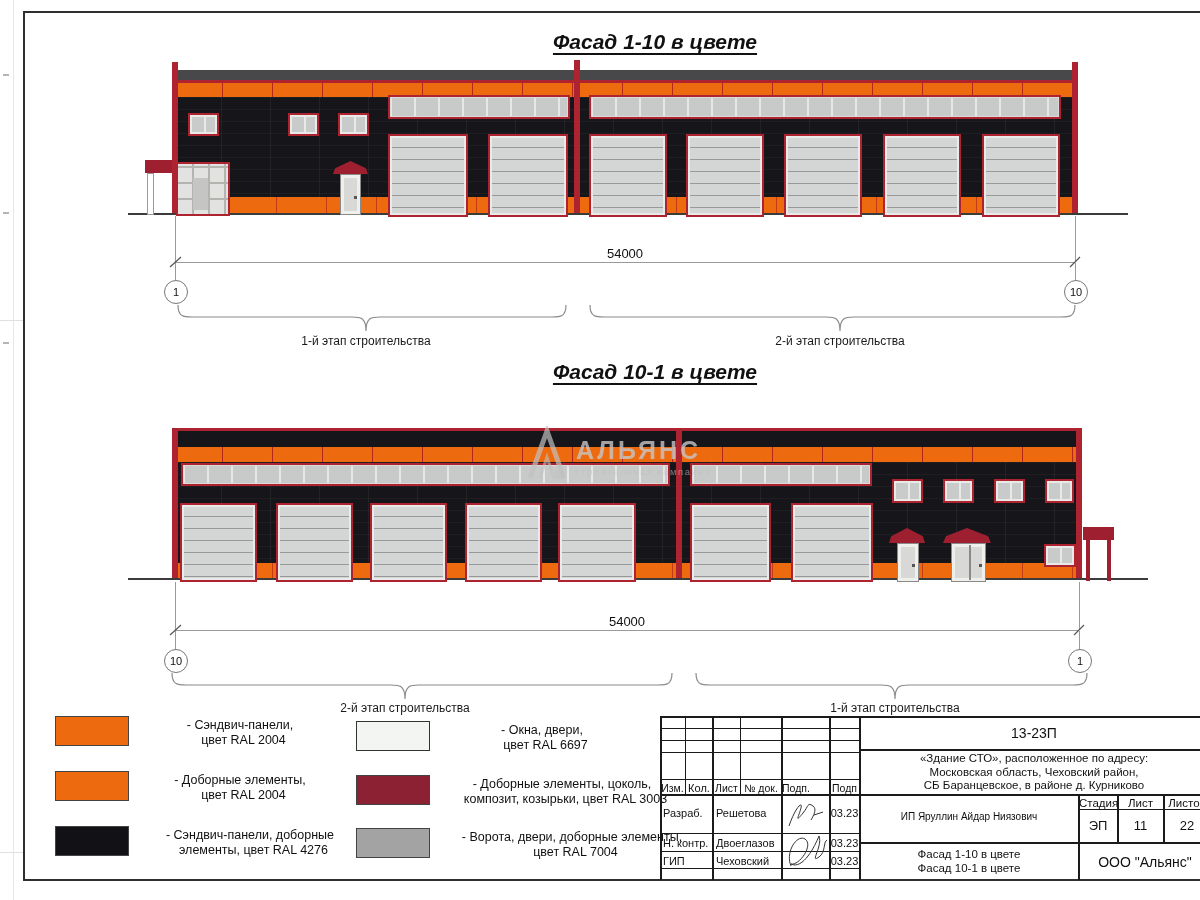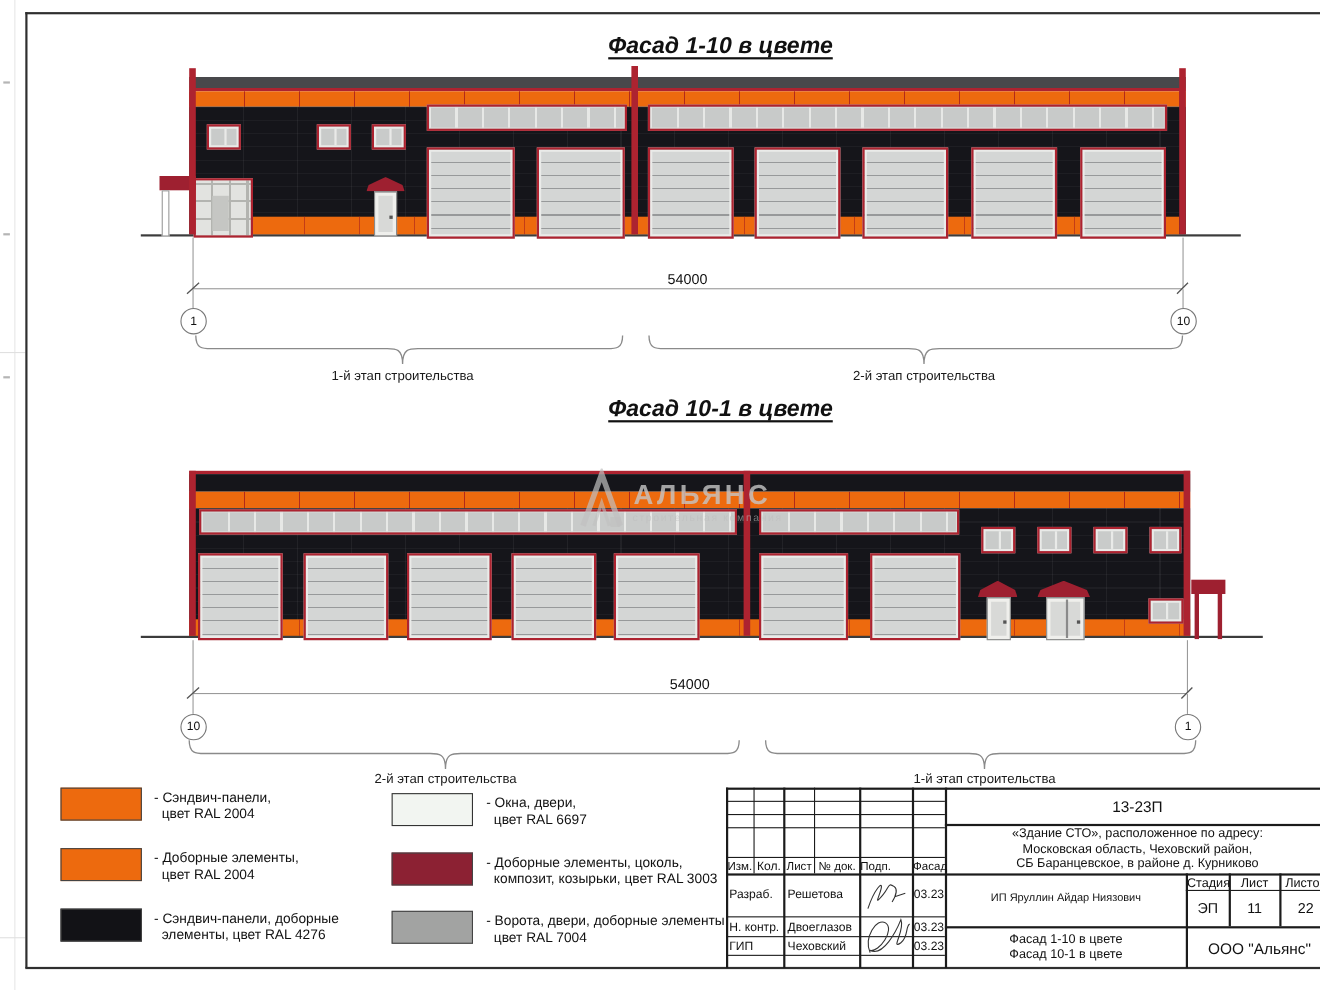--- a/index.html
+++ b/index.html
@@ -32,21 +32,21 @@
   .gline{background:#3c3c3c;}
   
   .title{font-size:21px;font-weight:bold;font-style:italic;text-decoration:underline;text-underline-offset:4px;text-align:center;}
   .dimtx{font-size:13px;text-align:center;}
   .lbl{font-size:12px;text-align:center;color:#1a1a1a;}
   .thin{background:#9a9a9a;}
   .axis{width:22px;height:22px;border:1px solid #777;border-radius:50%;background:#fff;
         font-size:11px;text-align:center;line-height:22px;}
   
   .lgsw{border:1px solid #444;}
-  .lgtx{font-size:12.5px;line-height:14.5px;white-space:pre-wrap;color:#111;}
+  .lgtx{font-size:12.5px;line-height:14.5px;white-space:pre-wrap;color:#111;text-align:center;}
   
   .ln{background:#1b1b1b;}
   .tb{font-size:11px;line-height:12px;}
   .tbc{text-align:center;}
   .pre{white-space:pre-line;}
   
   .wmname{font-size:25px;font-weight:bold;letter-spacing:3px;color:rgba(198,198,198,.8);}
   .wmtag{font-size:9.5px;letter-spacing:1.5px;color:rgba(190,190,190,.6);}
 </style>
 </head>
@@ -232,21 +232,21 @@
     <div class="a ln" style="left:660px;top:868px;width:199px;height:1px"></div>
     <div class="a ln" style="left:859px;top:749px;width:351px;height:1.5px"></div>
     <div class="a ln" style="left:1078px;top:809px;width:132px;height:1px"></div>
     <div class="a ln" style="left:859px;top:842px;width:351px;height:1.5px"></div>
 
     <div class="a tb tbc" style="left:660px;top:782px;width:25px;font-size:10.5px">Изм.</div>
     <div class="a tb tbc" style="left:686px;top:782px;width:26px;font-size:11px">Кол.</div>
     <div class="a tb tbc" style="left:713px;top:782px;width:27px;font-size:10.5px">Лист</div>
     <div class="a tb tbc" style="left:741px;top:782px;width:40px;font-size:10.5px">№ док.</div>
     <div class="a tb tbc" style="left:782px;top:782px;width:24px;font-size:10.5px">Подп.</div>
-    <div class="a tb tbc" style="left:830px;top:782px;width:29px;font-size:10.5px">Фасад</div>
+    <div class="a tb tbc" style="left:830px;top:782px;width:29px;font-size:10.5px">Подп</div>
 
     <div class="a tb" style="left:663px;top:807px;width:48px">Разраб.</div>
     <div class="a tb" style="left:716px;top:807px;width:64px">Решетова</div>
     <div class="a tb tbc" style="left:830px;top:807px;width:29px">03.23</div>
     <div class="a tb" style="left:663px;top:837px;width:48px">Н. контр.</div>
     <div class="a tb" style="left:716px;top:837px;width:64px">Двоеглазов</div>
     <div class="a tb tbc" style="left:830px;top:837px;width:29px">03.23</div>
     <div class="a tb" style="left:663px;top:855px;width:56px">ГИП</div>
     <div class="a tb" style="left:716px;top:855px;width:64px">Чеховский</div>
     <div class="a tb tbc" style="left:830px;top:855px;width:29px">03.23</div>

